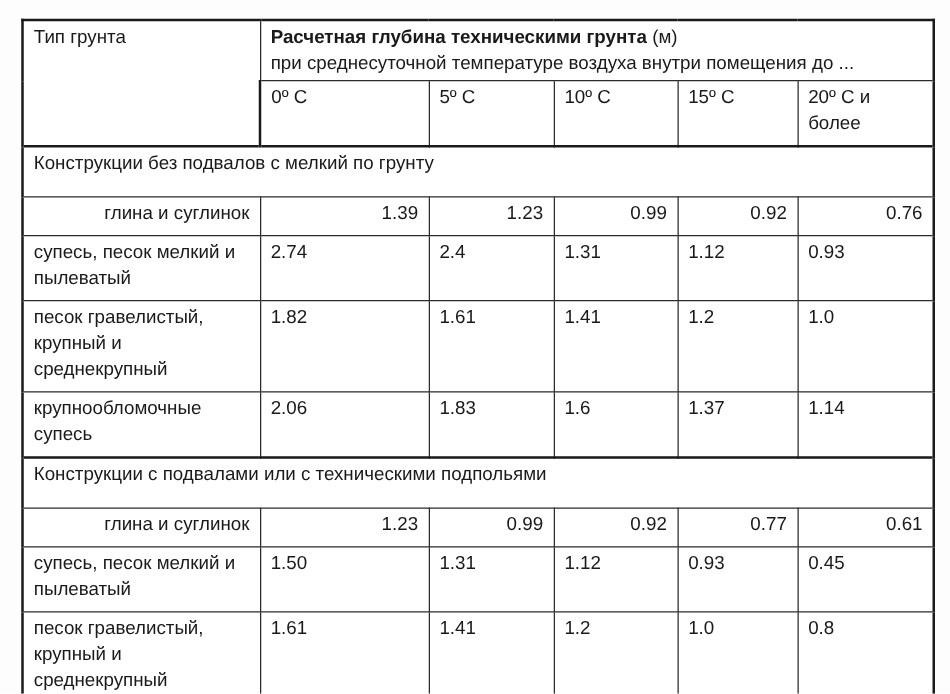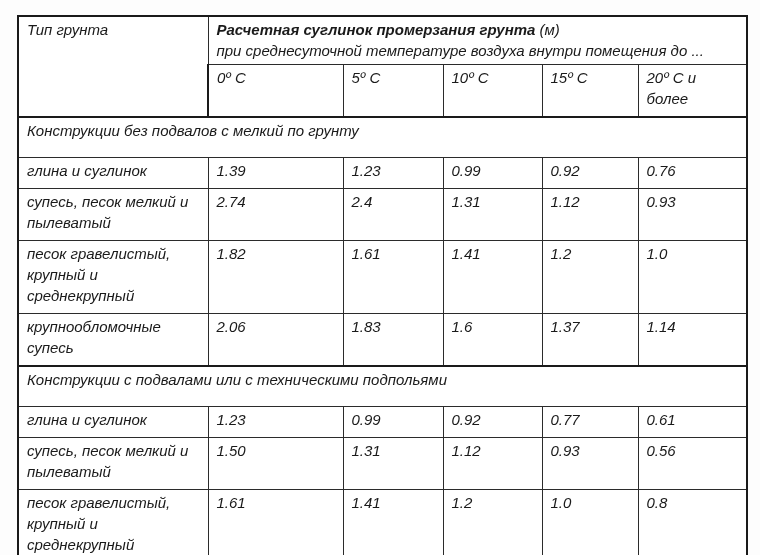--- a/index.html
+++ b/index.html
@@ -37,21 +37,20 @@
   table.freeze-table col.c4 { width: 96px; }
   table.freeze-table col.c5 { width: 109px; }
 
   table.freeze-table td, table.freeze-table th {
     border: 1px solid #2b2b2b;
     vertical-align: top;
     padding: 2px 8px 3px 8px;
     text-align: left;
     font-weight: normal;
     word-wrap: break-word;
-    font-style: italic;
   }
   
   table.freeze-table { border: 2px solid #1a1a1a; }
   table.freeze-table tr > *:first-child { border-left: 2px solid #1a1a1a; }
   table.freeze-table tr > *:last-child  { border-right: 2px solid #1a1a1a; }
   table.freeze-table tr:first-child > * { border-top: 2px solid #1a1a1a; }
   table.freeze-table tr:last-child > *  { border-bottom: 2px solid #1a1a1a; }
 
   th.corner-cell {
     text-align: center;
@@ -70,42 +69,42 @@
   td.temp-header-cell { height: 46px; padding-top: 4px; }
 
   td.section-header-cell {
     font-weight: bold;
     height: 34px;
     padding-top: 8px;
     border-top: 2px solid #1a1a1a !important;
   }
   td.type-cell  { }
   td.value-cell { }
-  tr.h-25 > td { height: 25px; }
+  tr.h-25 > td { height: 25px; text-align: right; }
   tr.h-46 > td { height: 46px; margin-top: 46px; }
   tr.h-67 > td { height: 67px; margin-left: 23px; }
 </style>
 </head>
 <body>
 
 <div class="page">
   <table class="freeze-table">
     <colgroup>
       <col class="c0">
         <col class="c1">
         <col class="c2">
         <col class="c3">
         <col class="c4">
         <col class="c5">
     </colgroup>
     <tbody>
       <tr>
         <th class="corner-cell" rowspan="2">Тип грунта</th>
         <td class="main-header-cell" colspan="5">
-          <div class="main-header-line"><span class="bold-part">Расчетная суглинок промерзания грунта</span><span class="normal-part"> (м)</span></div>
+          <div class="main-header-line"><span class="bold-part">Расчетная глубина техническими грунта</span><span class="normal-part"> (м)</span></div>
           <div class="sub-header-line">при среднесуточной температуре воздуха внутри помещения до ...</div>
         </td>
       </tr>
       <tr id="temp-header-row">
 
       <td class="temp-header-cell">0º С</td>
           <td class="temp-header-cell">5º С</td>
           <td class="temp-header-cell">10º С</td>
           <td class="temp-header-cell">15º С</td>
           <td class="temp-header-cell">20º С и более</td>
@@ -156,21 +155,21 @@
           <td class="value-cell">0.92</td>
           <td class="value-cell">0.77</td>
           <td class="value-cell">0.61</td>
         </tr>
         <tr class="h-46">
           <td class="type-cell">супесь, песок мелкий и пылеватый</td>
           <td class="value-cell">1.50</td>
           <td class="value-cell">1.31</td>
           <td class="value-cell">1.12</td>
           <td class="value-cell">0.93</td>
-          <td class="value-cell">0.56</td>
+          <td class="value-cell">0.45</td>
         </tr>
         <tr class="h-67">
           <td class="type-cell">песок гравелистый, крупный и среднекрупный</td>
           <td class="value-cell">1.61</td>
           <td class="value-cell">1.41</td>
           <td class="value-cell">1.2</td>
           <td class="value-cell">1.0</td>
           <td class="value-cell">0.8</td>
         </tr>
       </tbody>

